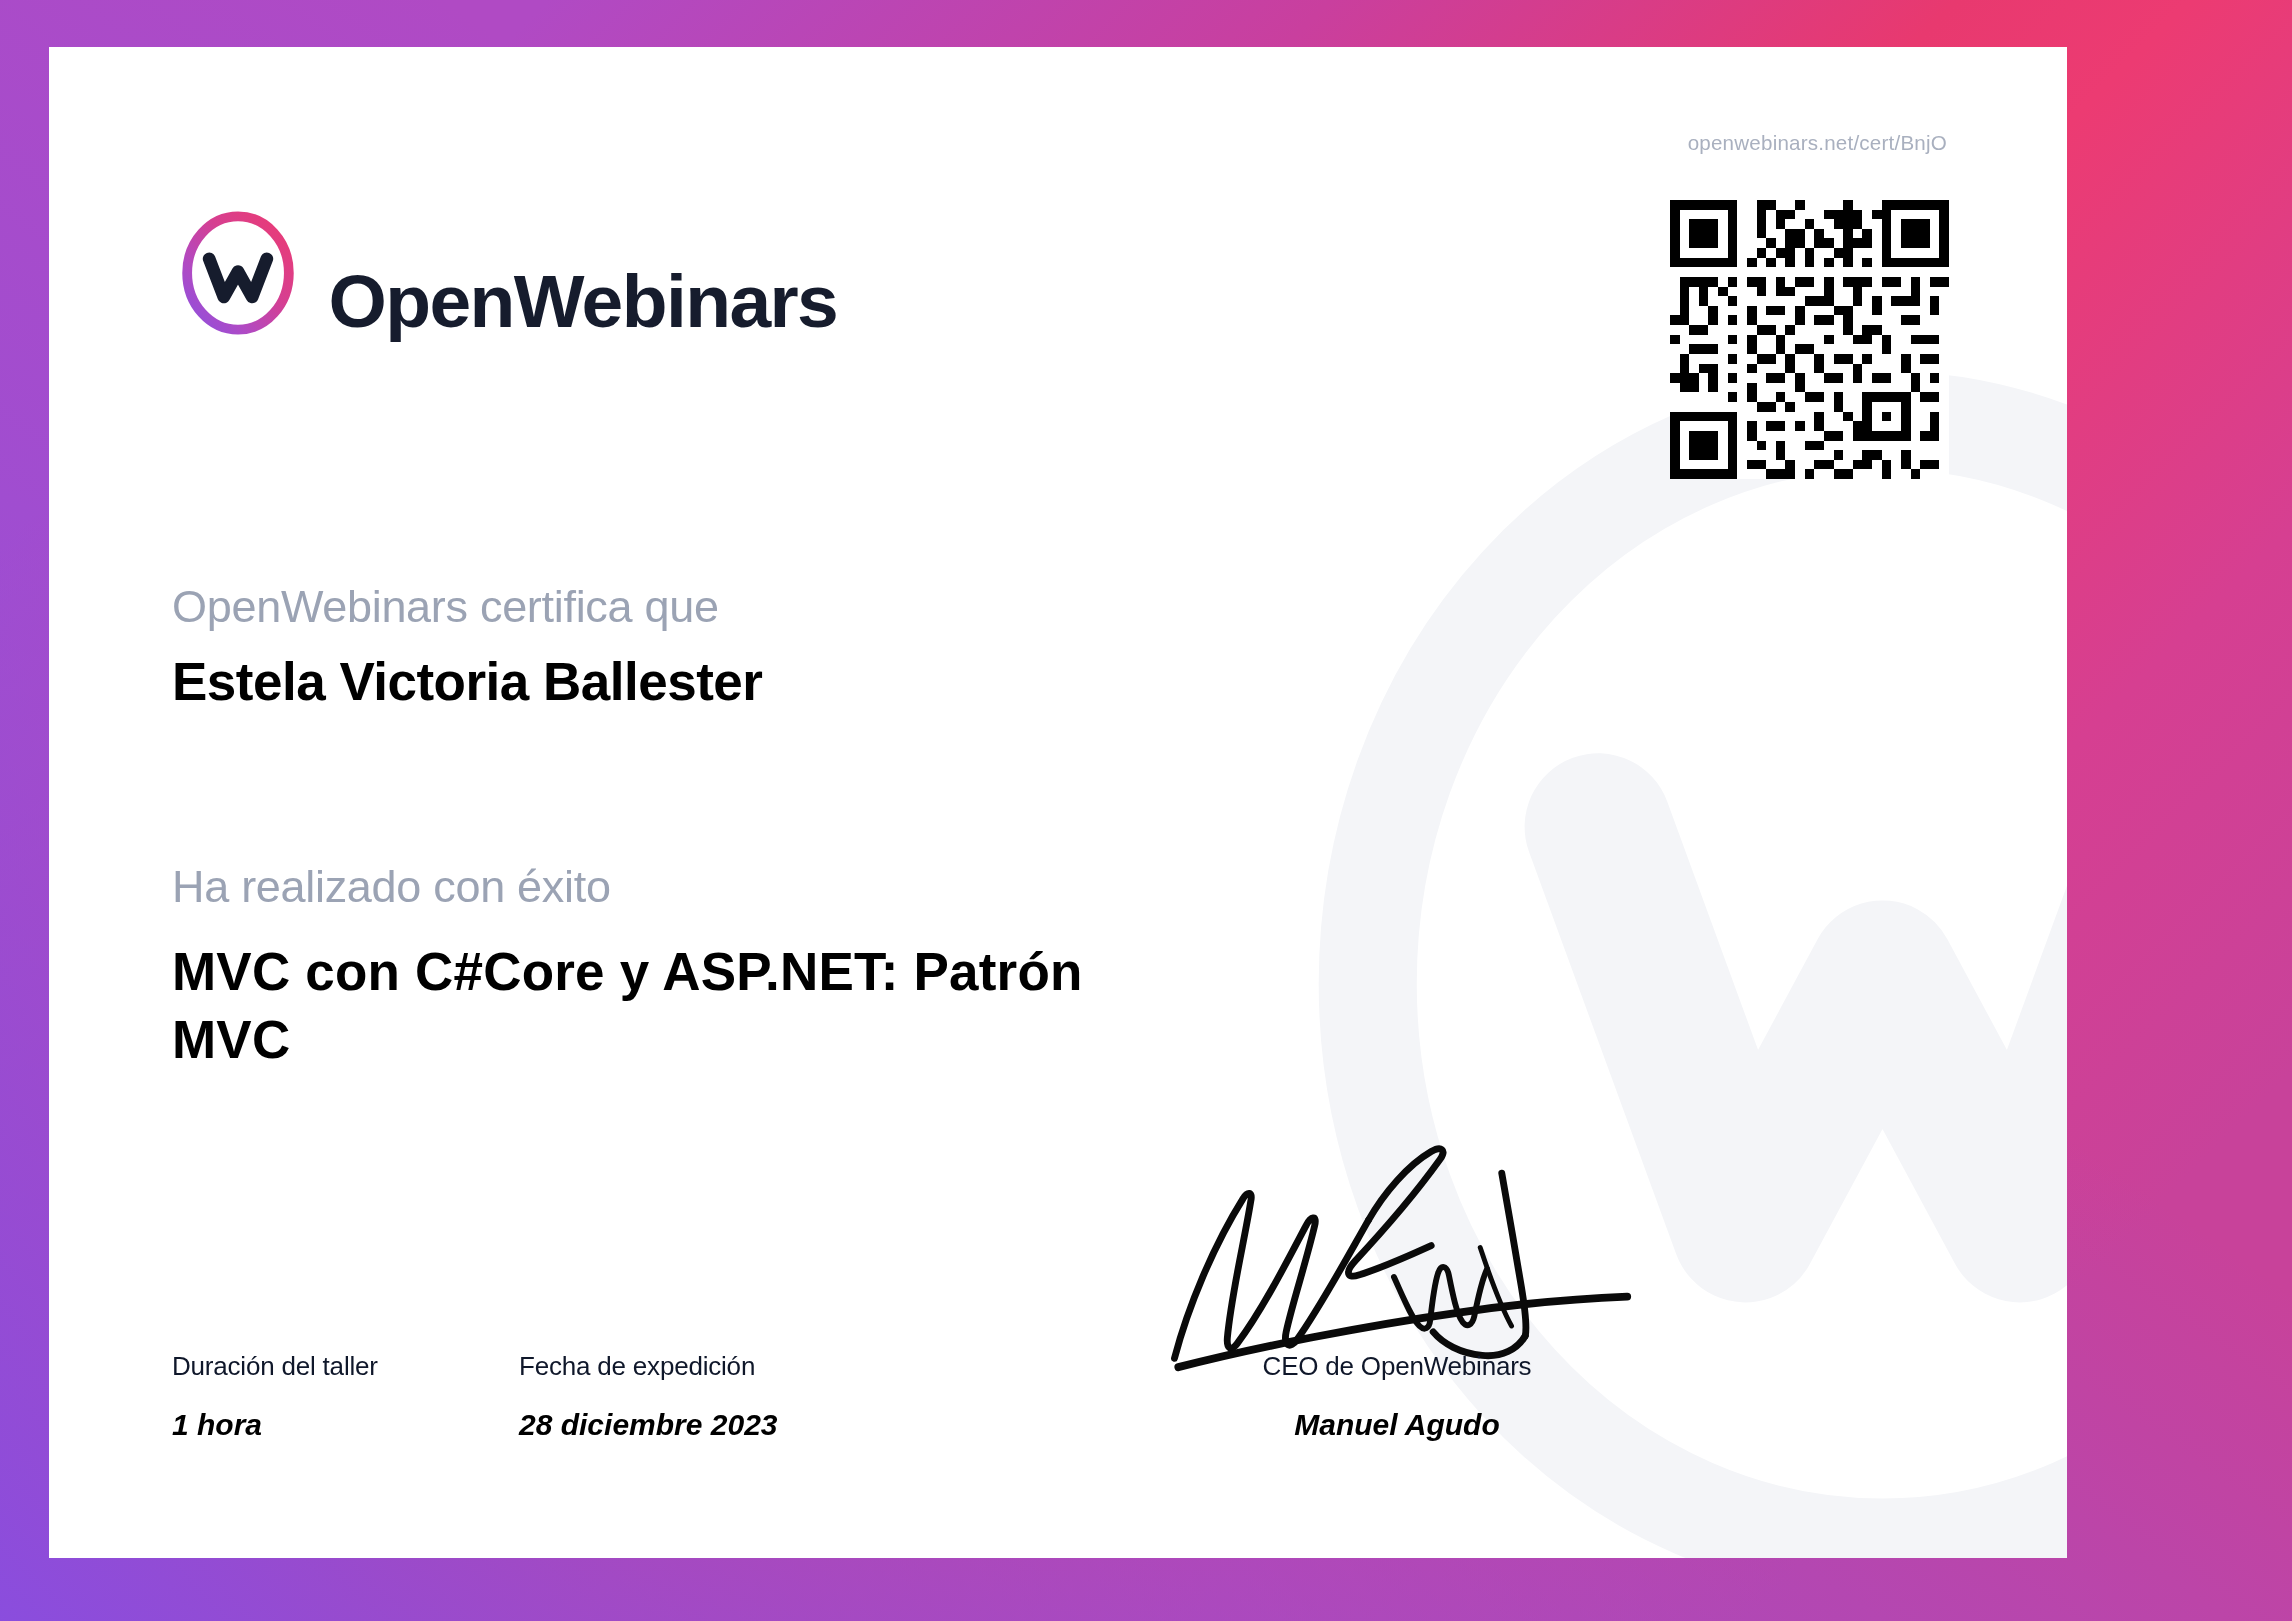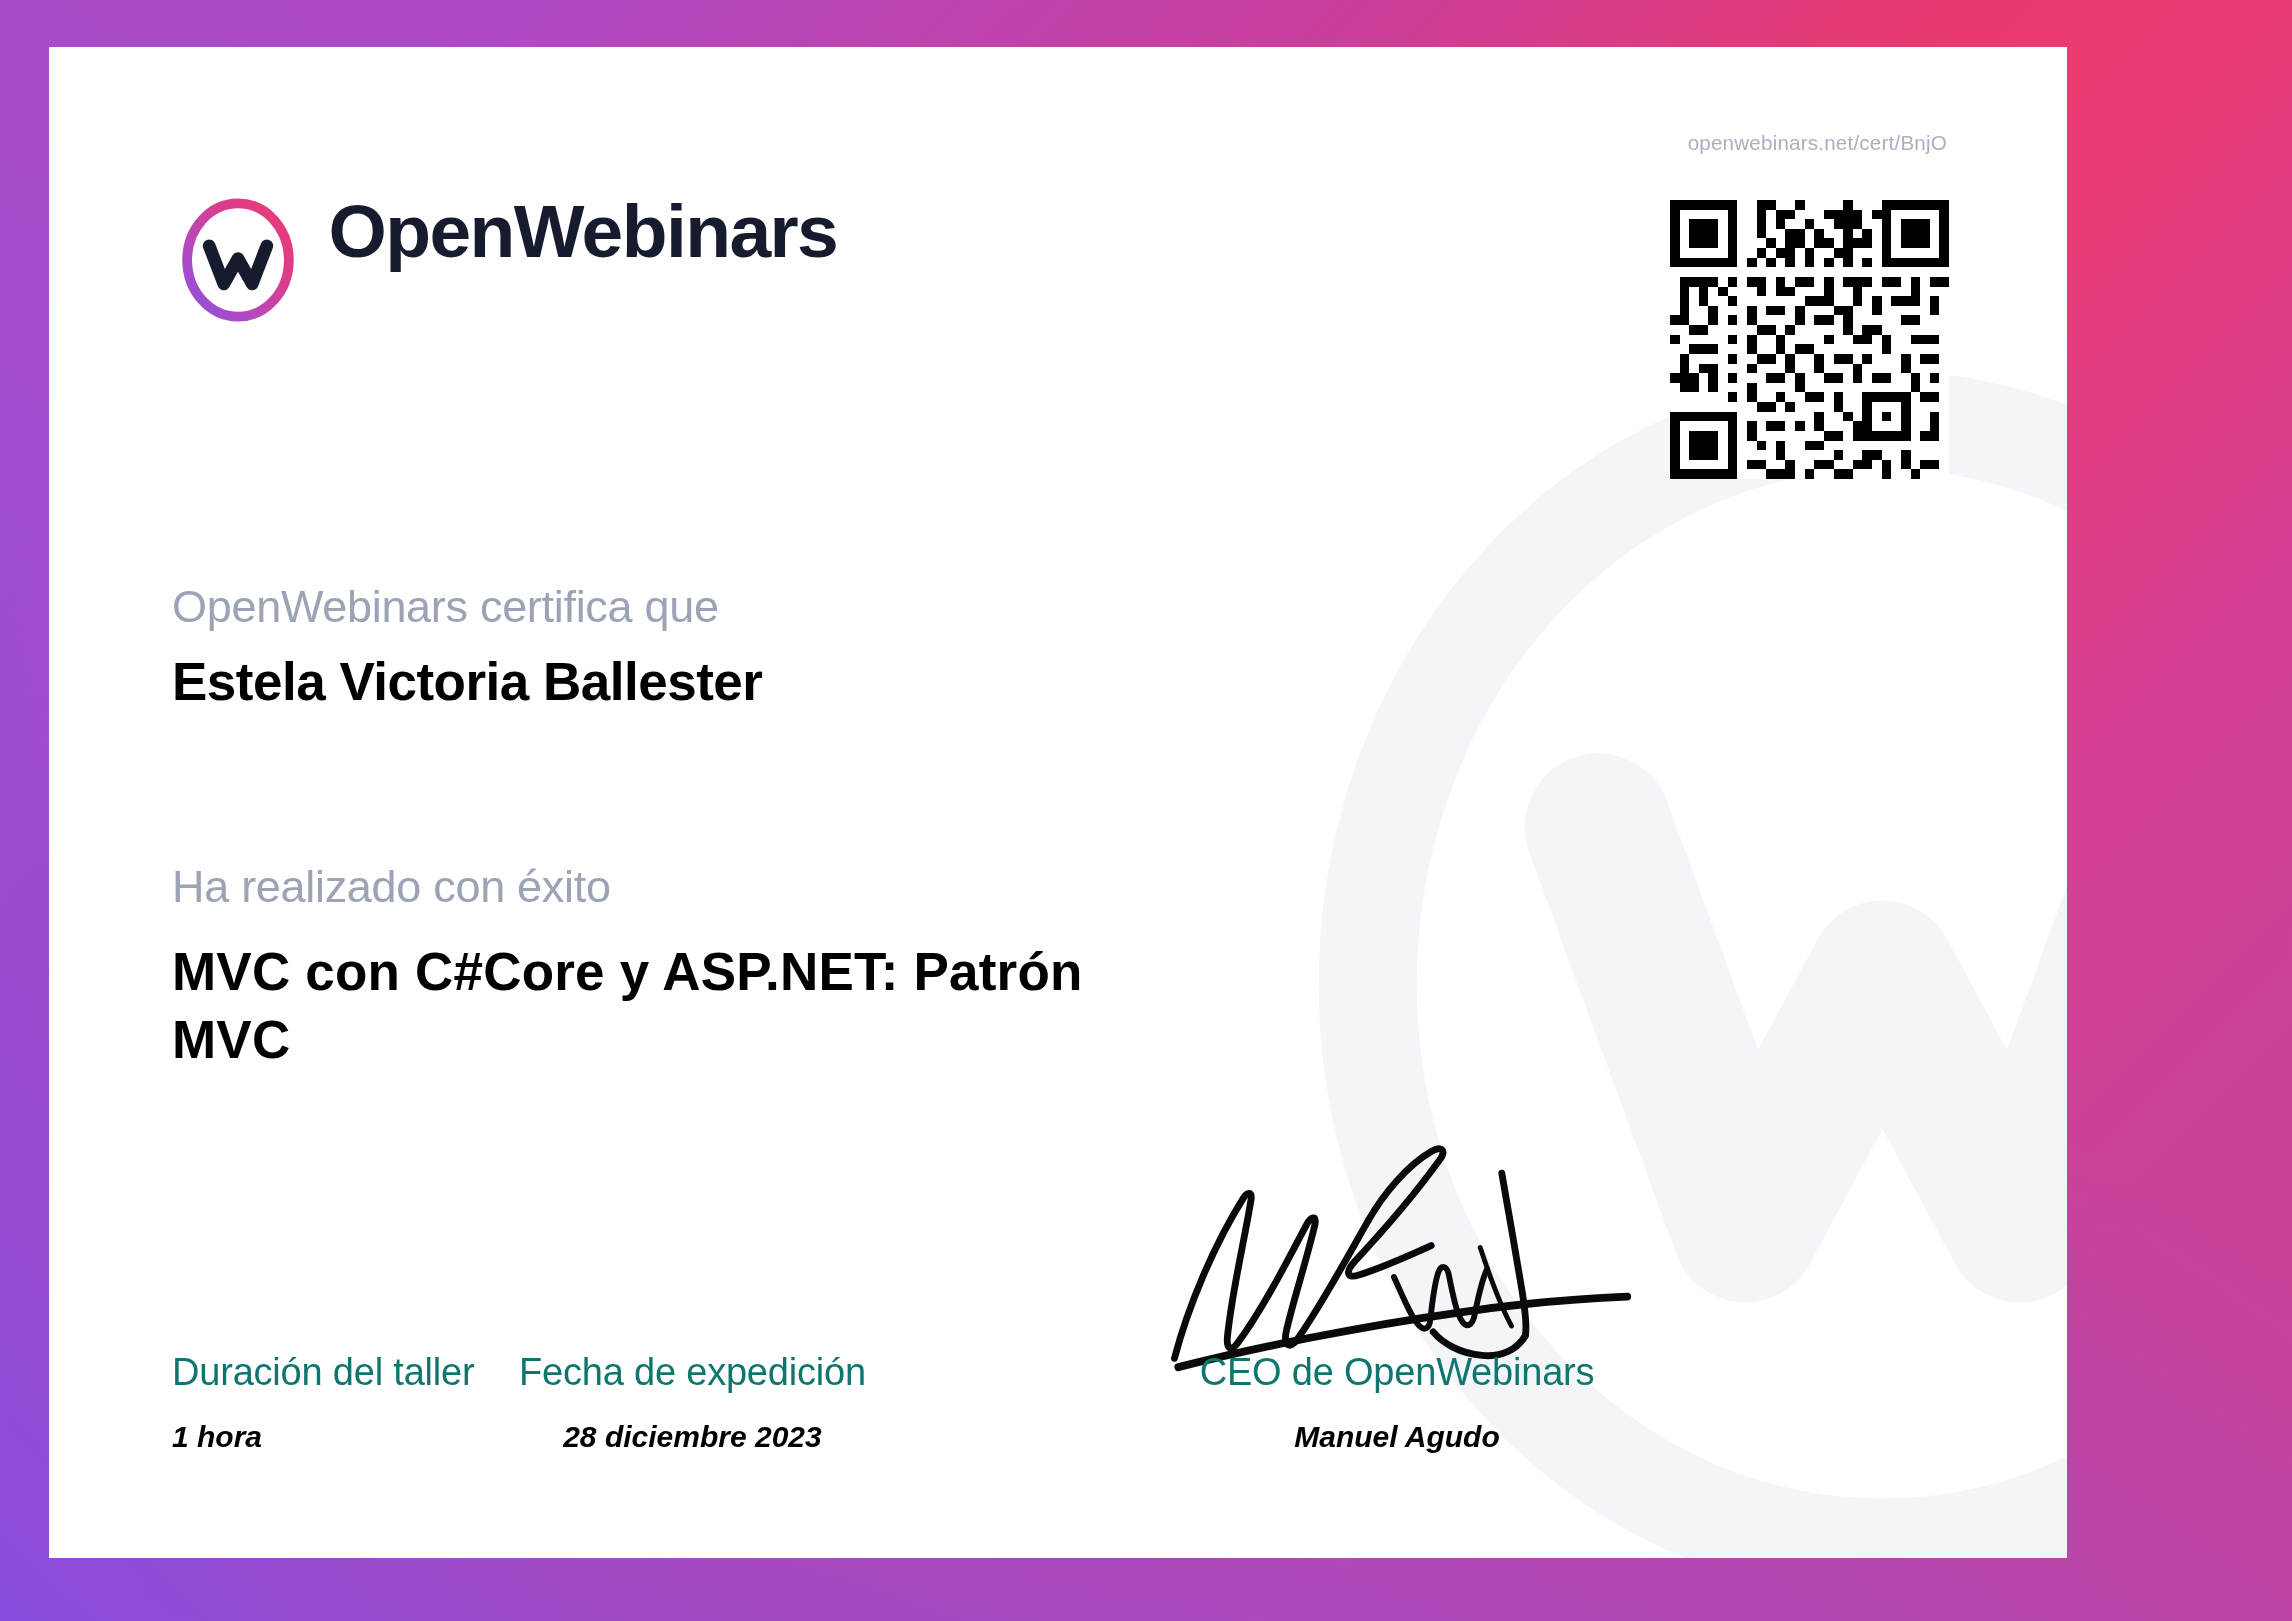--- a/index.html
+++ b/index.html
@@ -80,23 +80,23 @@
     font-size: 20.6px;
     color: #a9b0bf;
     letter-spacing: 0.2px;
     white-space: nowrap;
   }
 
   
   #brand-logo {
     position: absolute;
     left: 123px;
-    top: 147px;
+    top: 160px;
     display: flex;
-    align-items: flex-start;
+    align-items: flex-end;
     gap: 24.5px;
   }
   #logo-mark { width: 132px; height: 132px; display:block; }
   #logo-wordmark {
     font-size: 75px;
     font-weight: 700;
     color: #161c2d;
     letter-spacing: -1.6px;
     line-height: 1;
     white-space: nowrap;
@@ -147,23 +147,23 @@
 
   
   #footer-row {
     position: absolute;
     left: 0; right: 0;
     top: 1304px;
     height: 196px;
     z-index: 3;
   }
   .footer-label {
-    font-size: 38px;
+    font-size: 26px;
     font-weight: 400;
-    color: #0f766e;
+    color: #0f172a;
     letter-spacing: -0.2px;
     white-space: nowrap;
   }
   .footer-value {
     margin-top: 25.5px;
     font-size: 30px;
     font-weight: 700;
     color: #000000;
     white-space: nowrap;
     font-style: italic;

